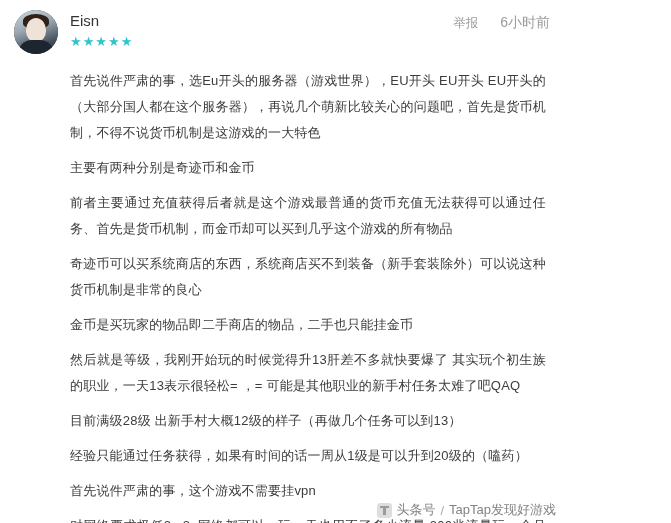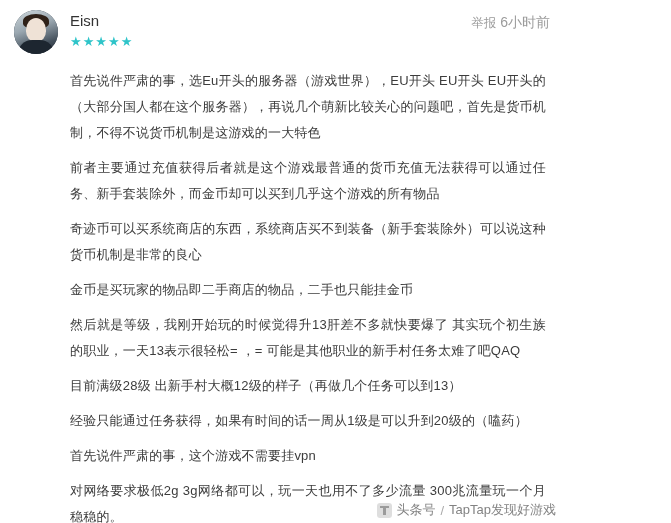--- a/index.html
+++ b/index.html
@@ -90,21 +90,21 @@
   .star {
     display: inline-block;
     color: #2ec4c9;
   }
   .header-right {
     position: absolute;
     right: 0;
     top: 4px;
     display: flex;
     align-items: center;
-    gap: 4px;
+    gap: 22px;
   }
   .report-link {
     font-size: 12.5px;
     color: #9b9b9b;
   }
   .time-text {
     font-size: 14px;
     color: #9b9b9b;
   }
   .body-text {
@@ -183,21 +183,22 @@
     </div>
 
     <div class="header-right">
       <span class="report-link">举报</span>
       <span class="time-text">6小时前</span>
     </div>
   </div>
 
   <div class="body-text">
     <p class="para">首先说件严肃的事，选Eu开头的服务器（游戏世界），EU开头 EU开头 EU开头的（大部分国人都在这个服务器），再说几个萌新比较关心的问题吧，首先是货币机制，不得不说货币机制是这游戏的一大特色</p>
-    <p class="para">前者主要通过充值获得后者就是这个游戏最普通的货币充值无法获得可以通过任务、新手套装除外，而金币却可以买到几乎这个游戏的所有物品</p>
+    <p class="para">主要有两种分别是奇迹币和金币</p>
+    <p class="para">前者主要通过充值获得后者就是这个游戏最普通的货币充值无法获得可以通过任务、首先是货币机制，而金币却可以买到几乎这个游戏的所有物品</p>
     <p class="para">奇迹币可以买系统商店的东西，系统商店买不到装备（新手套装除外）可以说这种货币机制是非常的良心</p>
     <p class="para">金币是买玩家的物品即二手商店的物品，二手也只能挂金币</p>
     <p class="para">然后就是等级，我刚开始玩的时候觉得升13肝差不多就快要爆了 其实玩个初生族的职业，一天13表示很轻松= ，= 可能是其他职业的新手村任务太难了吧QAQ</p>
     <p class="para">目前满级28级 出新手村大概12级的样子（再做几个任务可以到13）</p>
     <p class="para">经验只能通过任务获得，如果有时间的话一周从1级是可以升到20级的（嗑药）</p>
     <p class="para">首先说件严肃的事，这个游戏不需要挂vpn</p>
     <p class="para">对网络要求极低2g 3g网络都可以，玩一天也用不了多少流量 300兆流量玩一个月稳稳的。</p>
 
   </div>
 

